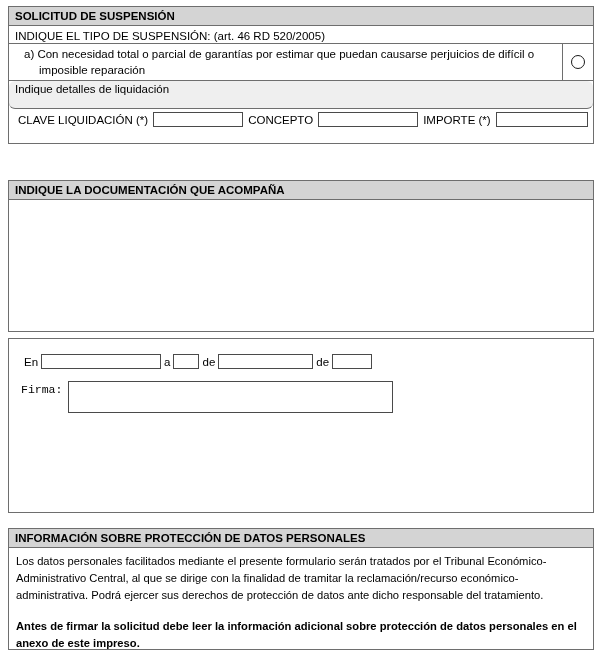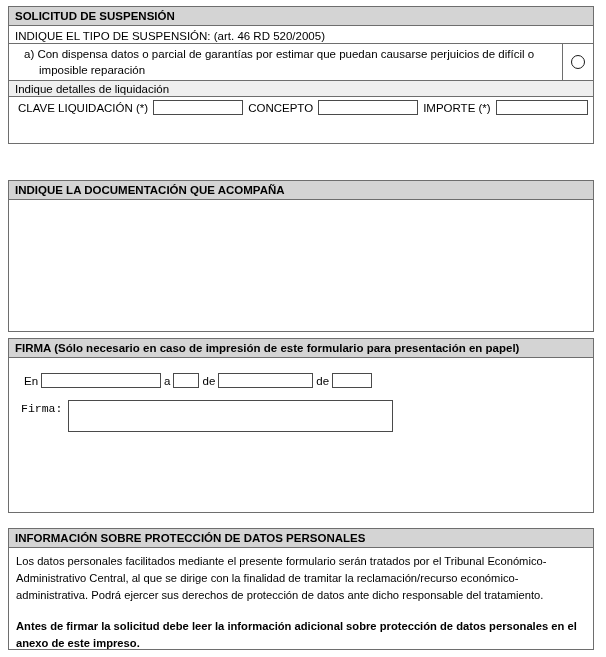--- a/index.html
+++ b/index.html
@@ -87,26 +87,27 @@
     border: 1.6px solid #1a1a1a;
     border-radius: 50%;
     box-sizing: border-box;
     background: #ffffff;
   }
 
   .row-shaded {
     background: #efefef;
     font-size: 11.5px;
     line-height: 16px;
-    height: 16px;
+    height: 28px;
     padding: 0 6px;
     box-sizing: border-box;
     border-bottom: 1px solid #6e6e6e;
     white-space: nowrap;
     overflow: hidden;
+    border-radius: 6px;
   }
 
   .liq-row {
     display: flex;
     align-items: center;
     height: 21px;
     padding: 0 4px;
     box-sizing: border-box;
     background: #ffffff;
   }
@@ -218,21 +219,21 @@
 
 <div class="page">
 
   <div class="block" id="sec-suspension">
 
     <div class="section-header">SOLICITUD DE SUSPENSIÓN</div>
 
     <div class="row-subtitle">INDIQUE EL TIPO DE SUSPENSIÓN: (art. 46 RD 520/2005)</div>
 
     <div class="option-row">
-      <div class="option-text">a) Con dispensa datos o parcial de garantías por estimar que puedan causarse perjuicios de difícil o imposible reparación</div>
+      <div class="option-text">a) Con necesidad total o parcial de garantías por estimar que puedan causarse perjuicios de difícil o imposible reparación</div>
       <div class="option-radio-cell">
         <span class="radio"></span>
       </div>
     </div>
 
 
     <div class="row-shaded">Indique detalles de liquidación</div>
 
     <div class="liq-row">
       <span class="liq-label">CLAVE LIQUIDACIÓN (*)</span>
@@ -243,21 +244,20 @@
       <input class="field f-import" type="text" value="" style="">
     </div>
   </div>
 
   <div class="block" id="sec-documentacion">
     <div class="section-header">INDIQUE LA DOCUMENTACIÓN QUE ACOMPAÑA</div>
     <textarea class="doc-area" placeholder="" style=""></textarea>
   </div>
 
   <div class="block" id="sec-firma">
-    <div class="section-header">FIRMA (Sólo necesario en caso de impresión de este formulario para presentación en papel)</div>
 
     <div class="firma-body">
 
       <div class="date-line">
         <span class="lbl">En</span>
         <input class="field f-lugar" type="text" value="" style="">
         <span class="lbl">a</span>
         <input class="field f-dia" type="text" value="" style="">
         <span class="lbl">de</span>
         <input class="field f-mes" type="text" value="" style="">

